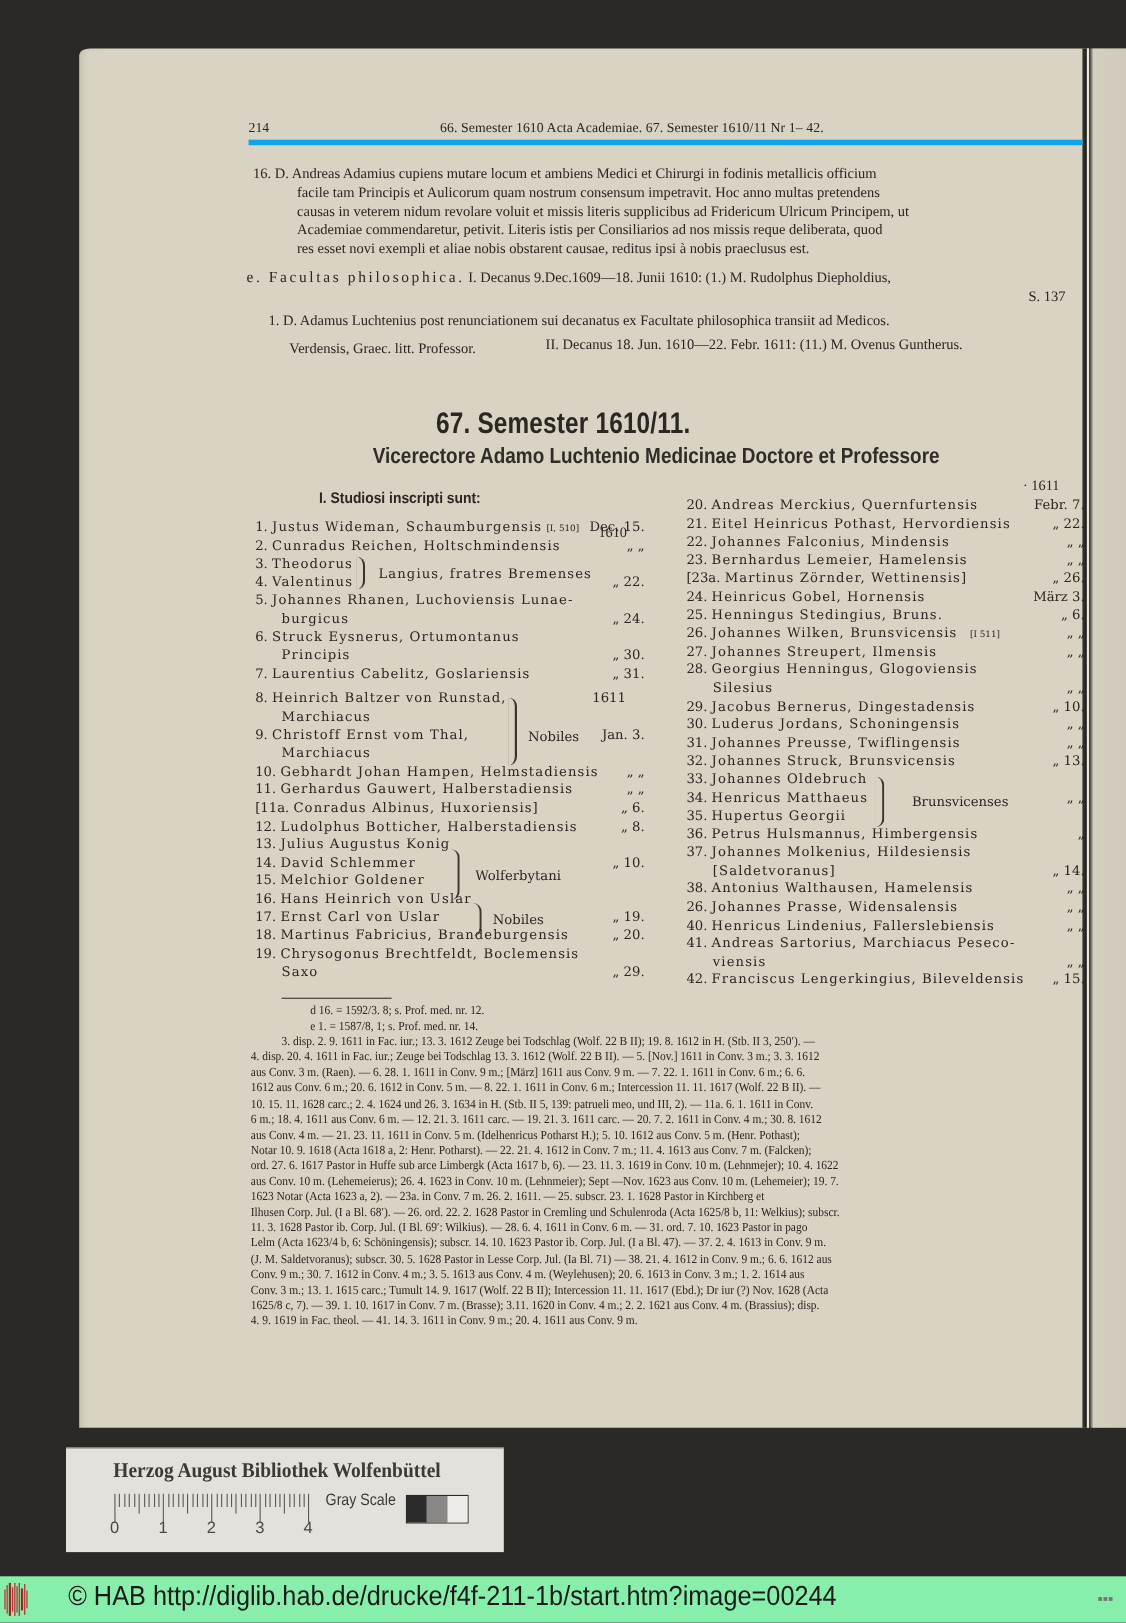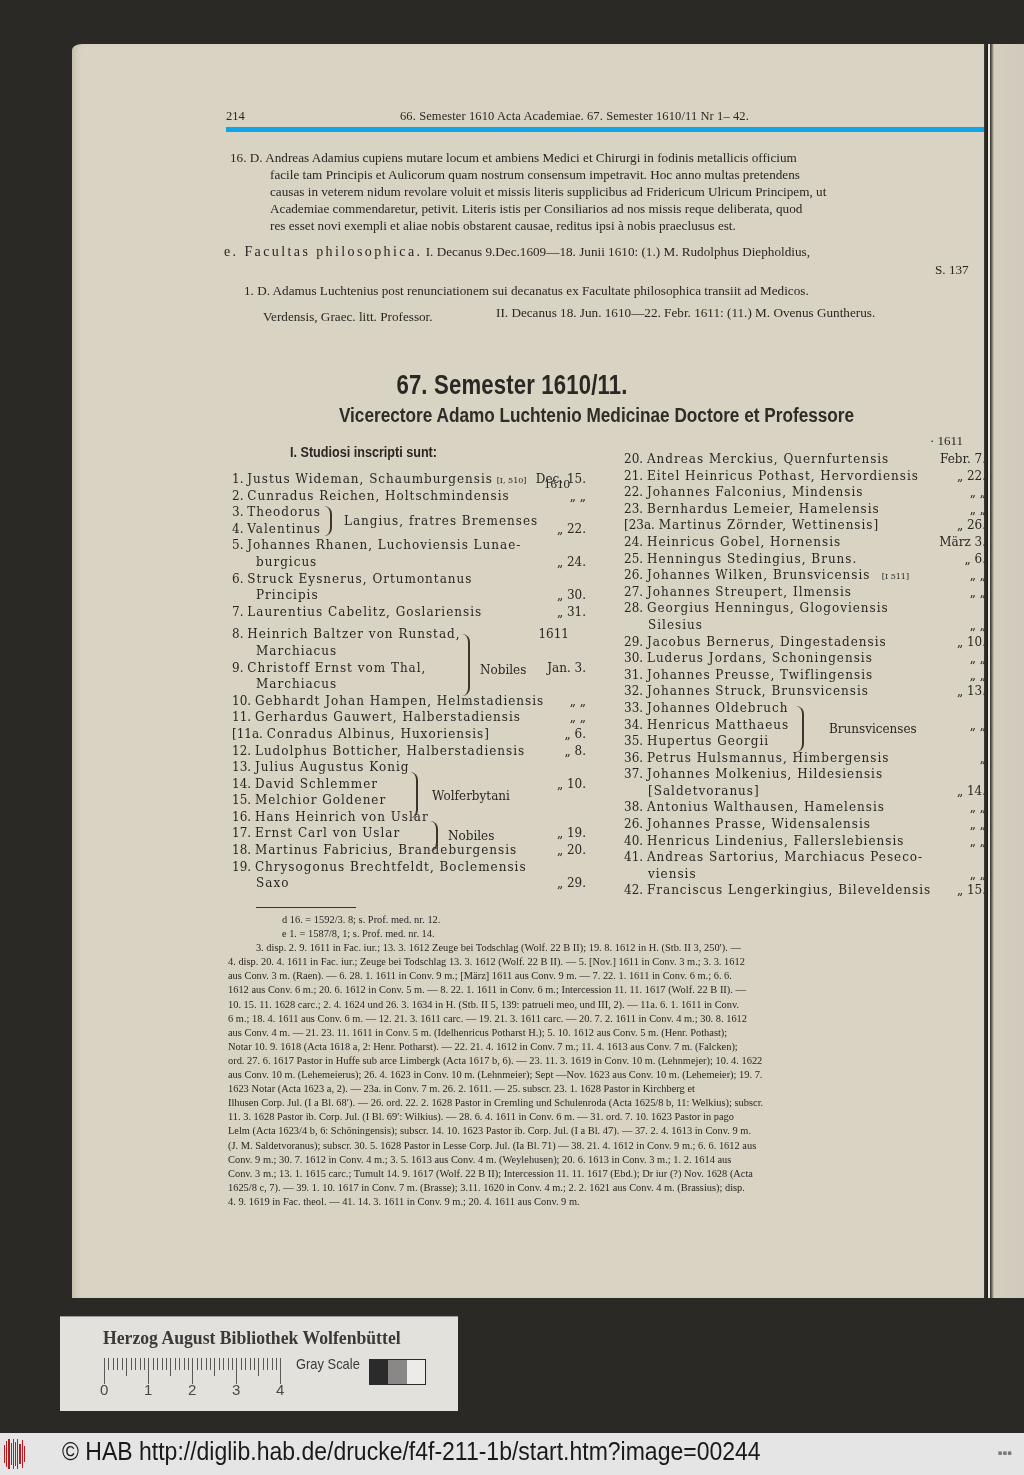--- a/index.html
+++ b/index.html
@@ -73,21 +73,21 @@
     position:absolute; left:43px; top:10px; font-family:"Liberation Serif", serif;
     font-weight:bold; font-size:19px; color:#3b3a38; transform:scaleX(0.93); transform-origin:left;
   }
   .ruler { position:absolute; left:44px; top:41px; width:180px; height:26px; }
   .tick { position:absolute; top:0; width:1px; background:#5a5956; }
   .ruler-num { position:absolute; top:64px; font-family:"Liberation Sans", sans-serif; font-size:15px; color:#4a4946; }
   .gray-label { position:absolute; left:236px; top:38px; font-family:"Liberation Sans", sans-serif; font-size:15px; color:#3b3a38; transform:scaleX(0.86); transform-origin:left; }
   .grayscale { position:absolute; left:309px; top:42px; width:55px; height:24px; border:1px solid #2a2a2a; display:flex; }
   .grayscale div { flex:1; }
   .footer {
-    position:absolute; left:0; top:1433px; width:1024px; height:42px; background:#e5e5e5;
+    position:absolute; left:0; top:1433px; width:1024px; height:42px; background:#86efac;
   }
   .hab-logo { position:absolute; left:4px; top:6px; width:22px; height:30px; display:flex; gap:1px; }
   .hab-logo span { width:1.2px; background:#b81a20; }
   .footer-text {
     position:absolute; left:62px; top:4px; font-family:"Liberation Sans", sans-serif;
     font-size:25px; color:#1a1a1a; transform:scaleX(0.92); transform-origin:left; white-space:nowrap;
   }
   .footer-mark { position:absolute; right:12px; top:16px; font-size:7px; color:#777; font-family:"DejaVu Sans", sans-serif; }
 </style>
 </head>

